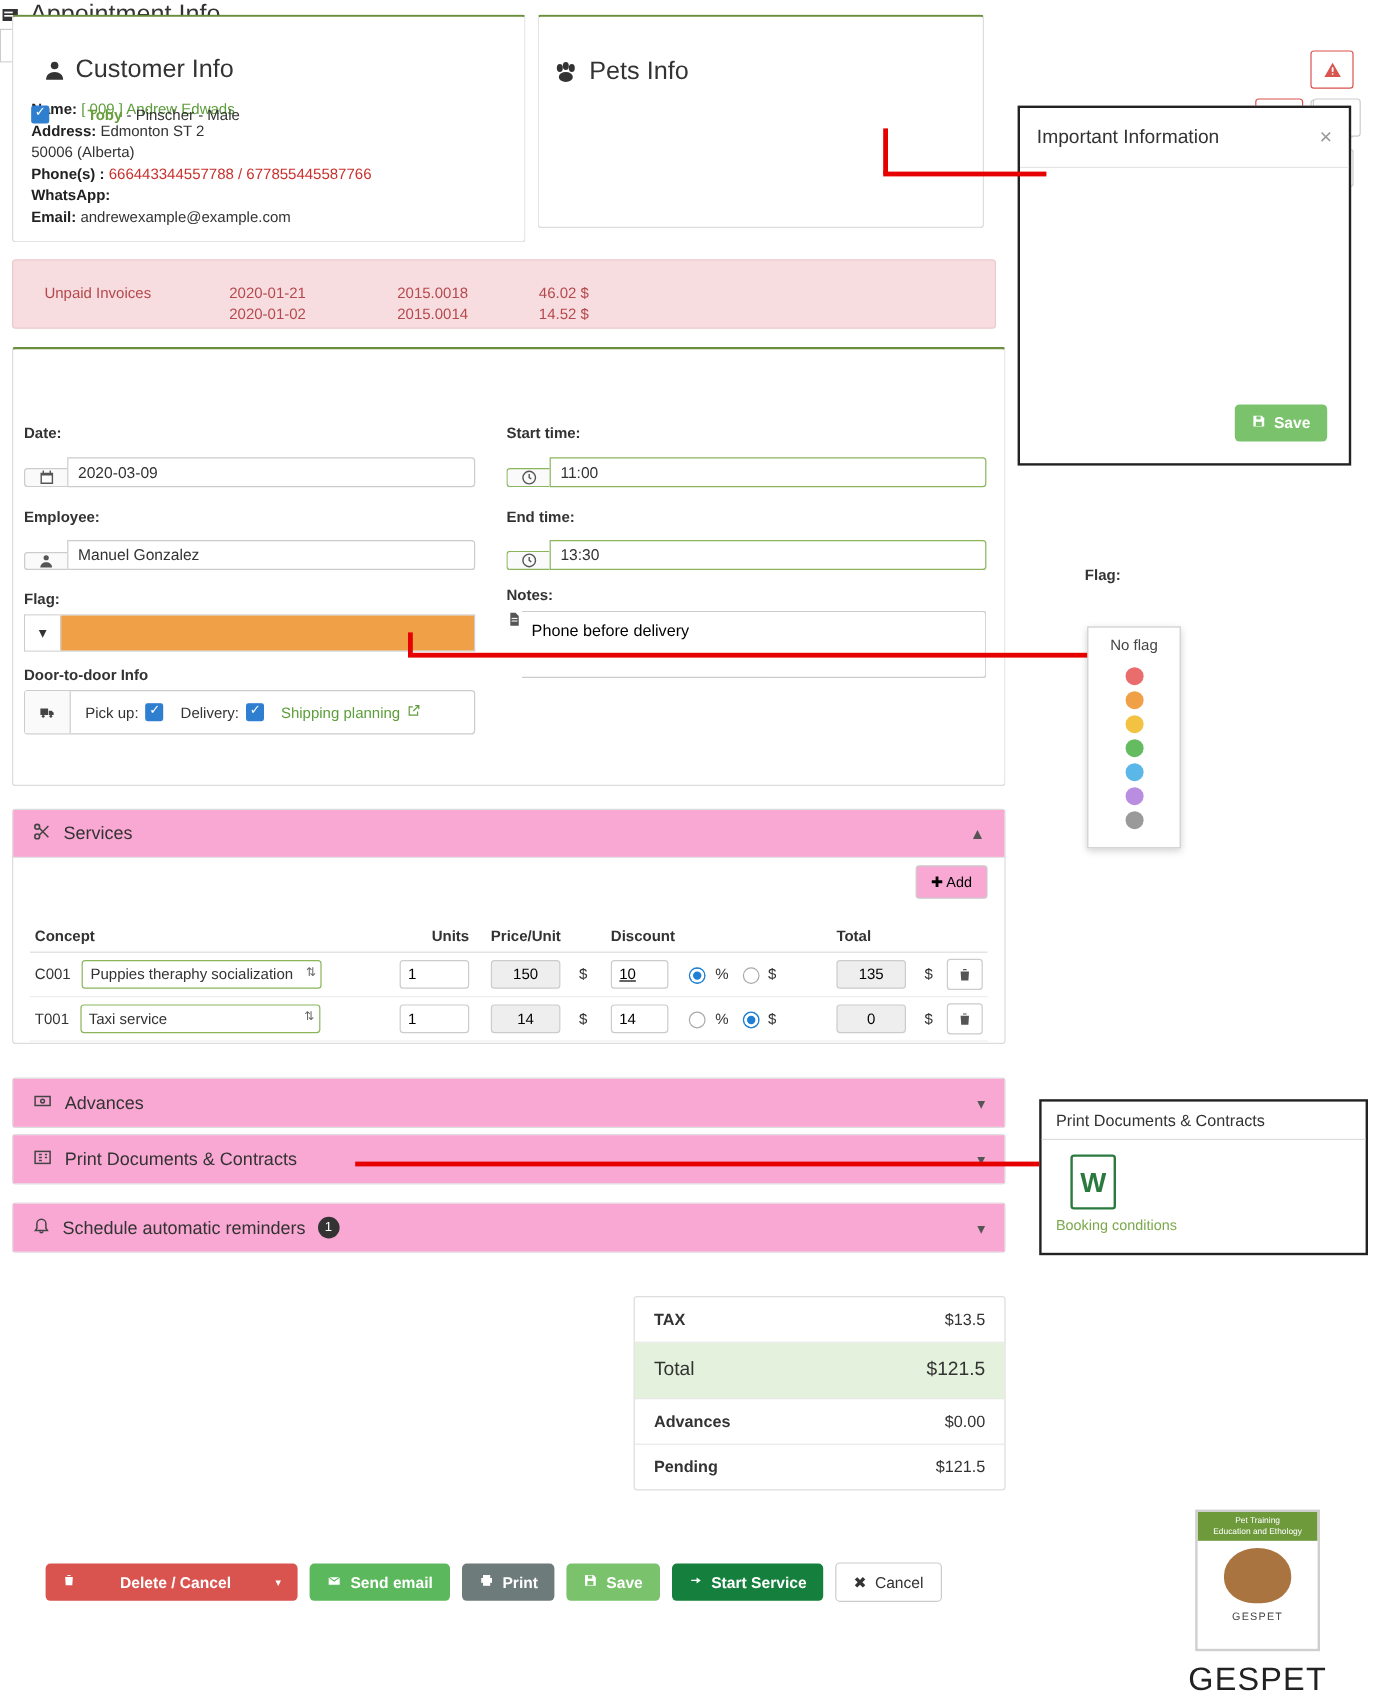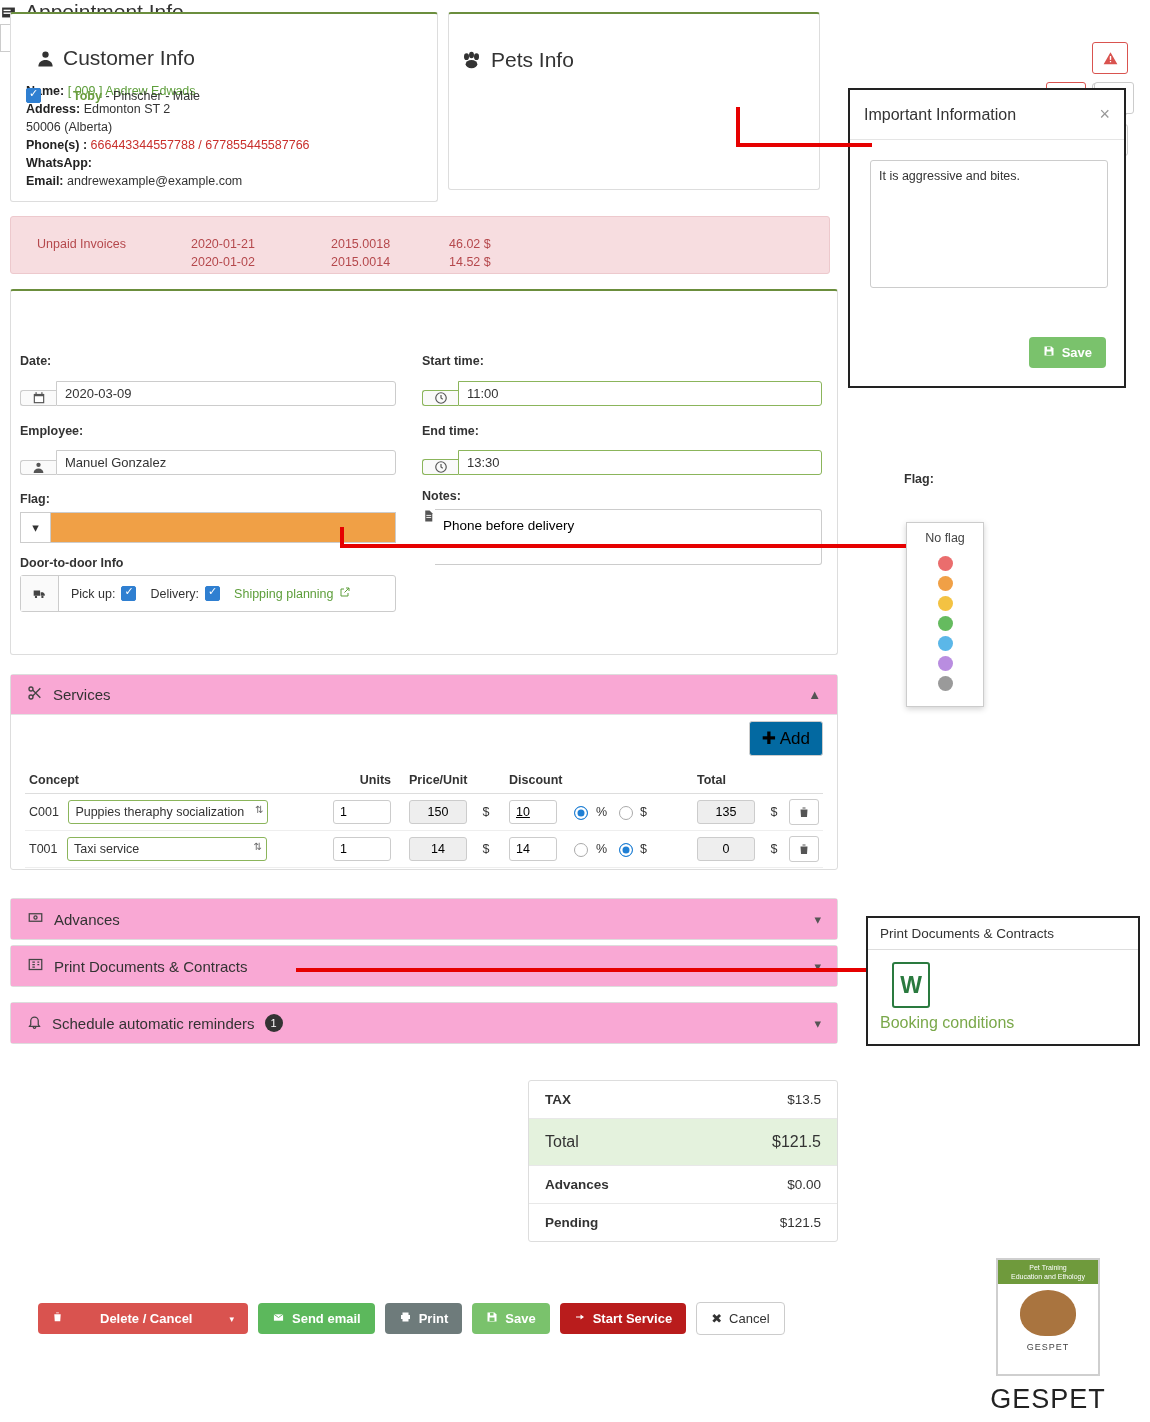--- a/index.html
+++ b/index.html
@@ -70,40 +70,40 @@
   table.svc { width:100%; border-collapse:collapse; font-size:12.5px; }
   table.svc th { font-weight:bold; padding:6px 4px; border-bottom:1px solid #ddd; text-align:left; color:#333;}
   table.svc td { padding:5px 4px; border-bottom:1px solid #eee; vertical-align:middle;}
   .inp { border:1px solid #ccc; border-radius:3px; padding:4px 6px; background:#fff; font-size:12.5px; }
   .inp.grey { background:#eeeeee; }
   .sel { border:1px solid #8bb55b; border-radius:3px; padding:4px 18px 4px 6px; background:#fff; font-size:12.5px;
          position:relative; display:inline-block; }
   .sel:after { content:"⇅"; position:absolute; right:4px; top:3px; font-size:10px; color:#666; }
   .radio { width:14px; height:14px; border-radius:50%; border:1px solid #aaa; display:inline-block; vertical-align:middle;}
   .radio.on { background:#1f7fd4; border-color:#1f7fd4; box-shadow: inset 0 0 0 2.5px #fff; }
-  .btn-add { border:1px solid #ccc; background:#0369a1; border-radius:3px; padding:6px 12px; font-size:17px; cursor:pointer;}
+  .btn-add { border:1px solid #ccc; background:#f9a8d4; border-radius:3px; padding:6px 12px; font-size:12px; cursor:pointer;}
   .trash { border:1px solid #ccc; background:#fff; border-radius:3px; width:30px; height:26px;
      display:flex; align-items:center; justify-content:center; cursor:pointer; color:#555;}
 
   
   #totals { position:absolute; left:528px; top:1080px; width:310px; border:1px solid #ddd; border-radius:3px; background:#fff;}
   #totals .row { display:flex; justify-content:space-between; padding:11px 16px; border-bottom:1px solid #e8e8e8; font-size:13.5px;}
   #totals .row:last-child { border-bottom:none; }
   #totals .row b { font-weight:bold; }
   #totals .total { background:#e4f2dd; font-size:16px; padding:14px 16px;}
 
   
   #footer { position:absolute; left:38px; top:1302px; display:flex; gap:10px; align-items:center;}
   .btn { border-radius:4px; padding:8px 14px; font-size:13px; color:#fff; display:inline-flex; align-items:center; gap:7px;
         border:none; cursor:pointer; font-family:inherit;}
   .btn.red { background:#d9534f;gap:37px; }
   .btn.green { background:#5cb85c; }
   .btn.grey { background:#6e7b7b; }
   .btn.save { background:#7ac26c; }
-  .btn.blue { background:#b91c1c; }
+  .btn.blue { background:#15803d; }
   .btn.white { background:#fff; color:#333; border:1px solid #ccc; }
 
   
   .popup { position:absolute; background:#fff; border:2px solid #222; }
   #info-popup { left:848px; top:88px; width:278px; height:300px; }
   #info-popup .hd { height:50px; border-bottom:1px solid #e5e5e5; display:flex; align-items:center; padding:0 14px; font-size:16px;}
   #info-popup textarea { position:absolute; left:20px; top:70px; width:238px; height:128px; border:1px solid #ccc; border-radius:3px;
       padding:8px; font-family:inherit; font-size:12.5px; color:#333; resize:none; outline:none;}
   #info-save { position:absolute; right:18px; bottom:18px; }
 
@@ -114,21 +114,21 @@
   #flag-menu { position:absolute; left:906px; top:522px; width:78px; background:#fff; border:1px solid #ccc;
       box-shadow:0 2px 6px rgba(0,0,0,.18); padding:8px 0 10px;}
   #flag-menu .noflag { text-align:center; font-size:12.5px; color:#444; padding-bottom:6px;}
   .dot { width:15px; height:15px; border-radius:50%; margin:5px auto; }
 
   #docs-popup { left:866px; top:916px; width:274px; height:130px; }
   #docs-popup .hd { padding:8px 12px; font-size:13.5px; border-bottom:1px solid #ddd; }
   #docs-popup .body { padding:12px; }
   .word-ico { width:38px; height:46px; border:2px solid #2a7a3f; border-radius:3px; color:#2a7a3f;
      display:flex; align-items:center; justify-content:center; font-size:23px; font-weight:bold; margin-left:12px;}
-  #docs-popup .cap { color:#7aa84a; font-size:16px; margin-top:6px; margin-left:0; }
+  #docs-popup .cap { color:#7aa84a; font-size:12px; margin-top:6px; margin-left:0; }
 
   
   .arrow-line { position:absolute; background:#e60000; height:4px; }
   .arrow-v { position:absolute; background:#e60000; width:4px; }
 
   
   #logo { position:absolute; left:958px; top:1258px; width:180px; text-align:center; }
   .box3d { width:104px; height:118px; margin:0 auto; border:2px solid #cfcfcf; background:#fff; position:relative; overflow:hidden;}
   .box3d .top { background:#6f9a3c; color:#fff; font-size:7px; text-align:center; padding:3px 2px; line-height:9px;}
   .box3d .dog { width:56px; height:46px; margin:6px auto 0; border-radius:50% 50% 45% 45%; background:#a9743f; }
@@ -524,21 +524,20 @@
     <span>✖</span>
     <span>Cancel</span>
   </button>
 </div>
 
 <div class="popup" id="info-popup">
   <div class="hd">
     <span>Important Information</span>
     <span style="margin-left:auto;color:#999;font-size:18px;cursor:pointer;">×</span>
   </div>
-  <textarea style="">It is aggressive and bites.</textarea>
   <button class="btn save" id="info-save">
     <span>
       <svg width="12" height="12" viewBox="0 0 24 24" fill="#fff">
           <path d="M3 3h14l4 4v14H3z"></path>
           <rect x="7" y="13" width="10" height="7" fill="#7ac26c"></rect>
           <rect x="8" y="4" width="7" height="5" fill="#7ac26c"></rect>
         </svg>
     </span>
     <b>Save</b>
   </button>

